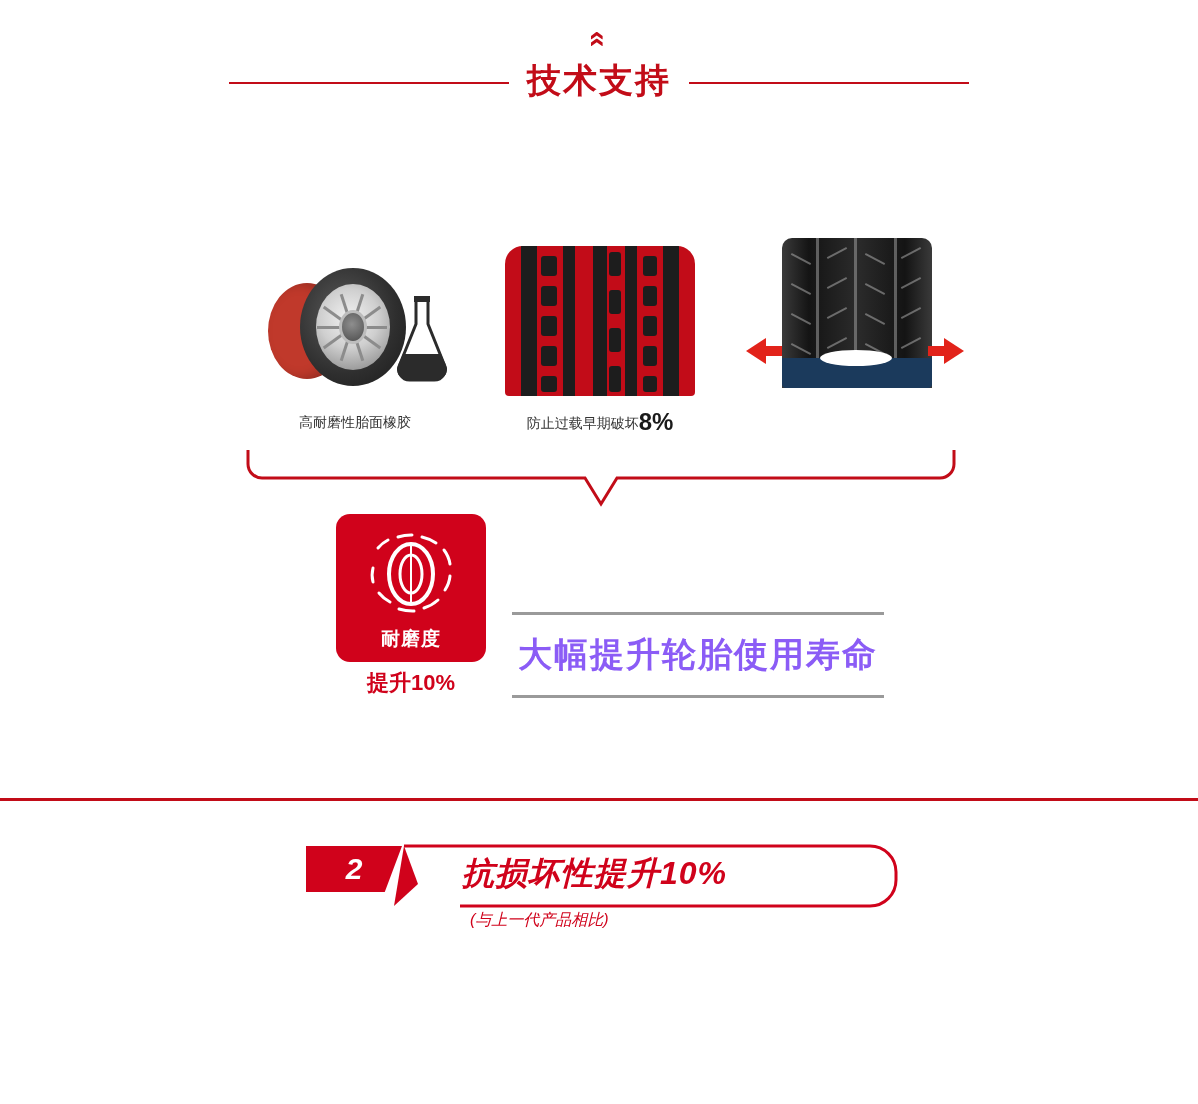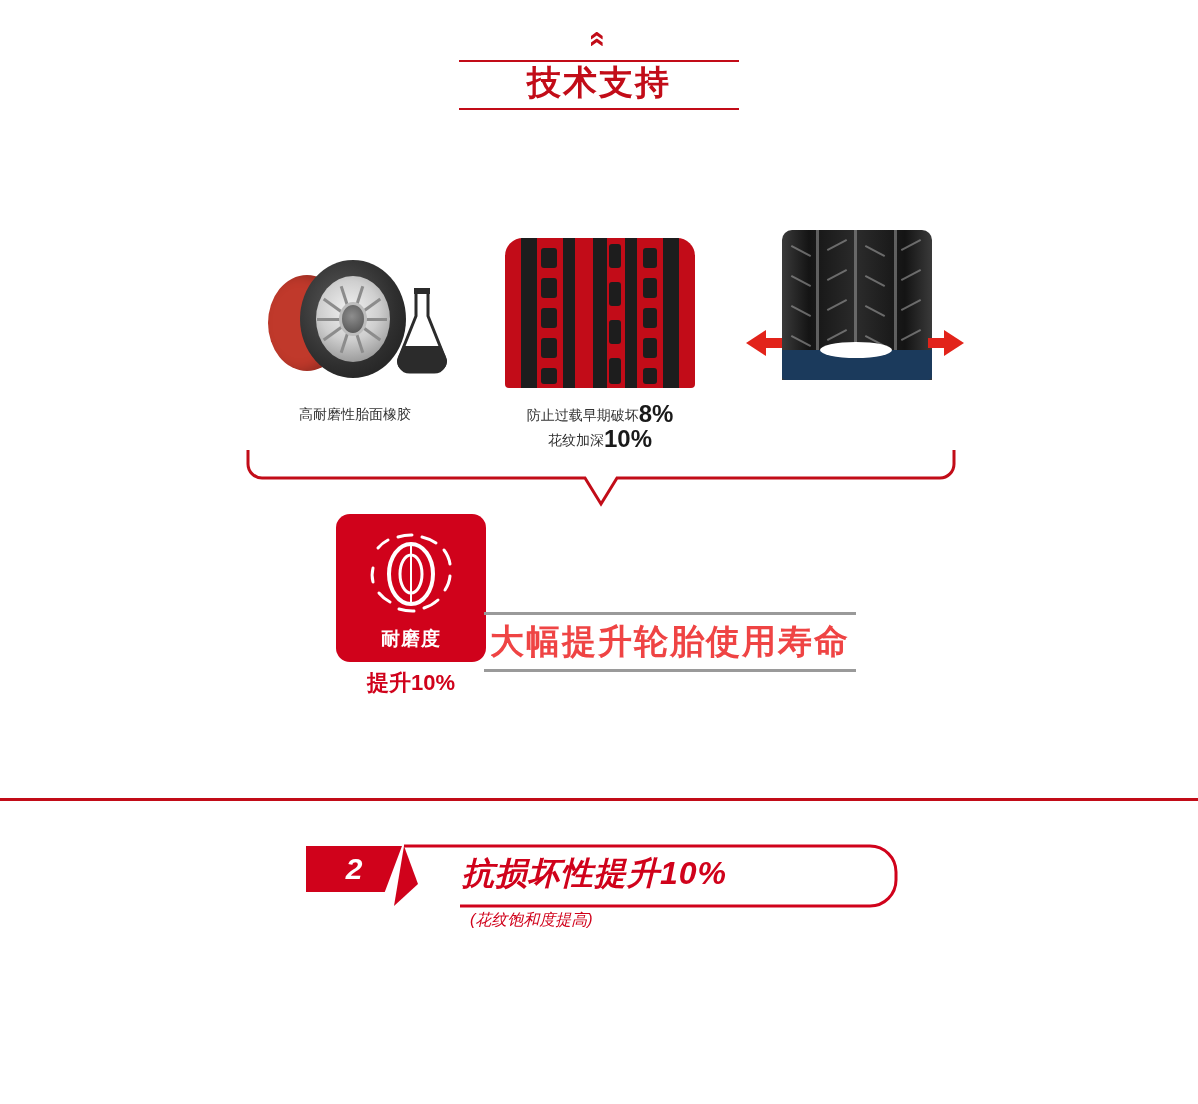--- a/index.html
+++ b/index.html
@@ -17,21 +17,21 @@
   .chevron-up{
     position:absolute;left:0;right:0;top:22px;
     text-align:center;
     color:#c20c18;
     font-size:30px;line-height:30px;
     font-weight:bold;
     letter-spacing:-4px;
   }
   .title-row{
     position:absolute;left:0;right:0;top:60px;
-    display:flex;align-items:center;justify-content:center;flex-direction:column;
+    display:flex;align-items:center;justify-content:center;
   }
   .title-row .rule{
     height:2px;background:#c20c18;width:280px;
   }
   .title-row .main-title{
     font-size:34px;font-weight:bold;color:#c20c18;
     padding:0 18px;letter-spacing:2px;
     font-family:"DejaVu Sans","Liberation Sans",sans-serif;
     transform:translateY(-2px);
   }
@@ -40,21 +40,21 @@
     text-align:center;
     font-size:22px;font-weight:bold;color:#4a4a4a;
     letter-spacing:1px;
   }
 
   
   .features{
     position:absolute;left:230px;top:230px;width:740px;height:230px;
   }
   .feat{
-    position:absolute;top:0;width:230px;height:230px;
+    position:absolute;top:8px;width:230px;height:230px;
   }
   .feat.f1{left:10px;}
   .feat.f2{left:255px;}
   .feat.f3{left:510px;}
   .feat .art{
     position:relative;width:230px;height:160px;
   }
 
   
   .wheel-red{
@@ -148,23 +148,23 @@
   .badge .tire-ic{position:absolute;left:28px;top:18px;width:94px;height:84px;}
   .badge .blabel{
     position:absolute;left:0;right:0;bottom:10px;text-align:center;
     color:#fff;font-size:19px;font-weight:bold;letter-spacing:1px;
   }
   .badge-sub{
     position:absolute;left:336px;top:668px;width:150px;text-align:center;
     color:#d0021b;font-size:22px;font-weight:bold;
   }
   .result-text{
-    position:absolute;left:484px;top:612px;
-    font-size:34px;font-weight:bold;color:#ef4444;letter-spacing:2px;
-    padding:4px 6px;
+    position:absolute;left:512px;top:612px;
+    font-size:34px;font-weight:bold;color:#8b5cf6;letter-spacing:2px;
+    padding:17px 6px;
     border-top:3px solid #9a9a9a;border-bottom:3px solid #9a9a9a;
   }
 
   
   .divider{
     position:absolute;left:0;top:798px;width:1198px;height:3px;background:#c20c18;
   }
 
   
   .sec2-head{position:absolute;left:300px;top:838px;width:620px;height:80px;}
@@ -256,23 +256,20 @@
           <div class="wav" style="left:138px;top:100px;width:14px;height:20px;"></div>
           <div class="wav" style="left:138px;top:130px;width:14px;height:16px;"></div>
           <div class="wav" style="left:104px;top:6px;width:12px;height:24px;"></div>
           <div class="wav" style="left:104px;top:44px;width:12px;height:24px;"></div>
           <div class="wav" style="left:104px;top:82px;width:12px;height:24px;"></div>
           <div class="wav" style="left:104px;top:120px;width:12px;height:26px;"></div>
         </div>
       </div>
       <div class="caption">
         <span>防止过载早期破坏</span><span class="big">8%</span>
-        <span class="l2">
-          <span>花纹加深</span><span class="big">10%</span>
-        </span>
       </div>
     </div>
 
     <div class="feat f3">
       <div class="art">
         <div class="tire3">
           <div class="rib" style="left:34px;"></div>
           <div class="rib" style="left:72px;"></div>
           <div class="rib" style="left:112px;"></div>
           <div class="sipe" style="left:8px;top:20px;width:22px;transform:rotate(28deg);"></div>
@@ -334,16 +331,16 @@
   <div class="divider"></div>
 
   <div class="sec2-head">
     <svg width="620" height="80" viewBox="0 0 620 80" style="position:absolute;left:0;top:0;">
       <path d="M104 8 h466 a26 26 0 0 1 26 26 v8 a26 26 0 0 1 -26 26 h-410" fill="none" stroke="#d0021b" stroke-width="3"></path>
       <path d="M104 8 l-10 60 l24 -22 z" fill="#d0021b"></path>
     </svg>
     <div class="sec2-num">2</div>
     <div class="sec2-title">抗损坏性提升10%</div>
   </div>
-  <div class="sec2-note" style="position:absolute;left:470px;top:910px;">(花纹饱和度提高)</div>
+  <div class="sec2-note" style="position:absolute;left:470px;top:910px;">(与上一代产品相比)</div>
 
 
 </div>
 
 </body></html>

